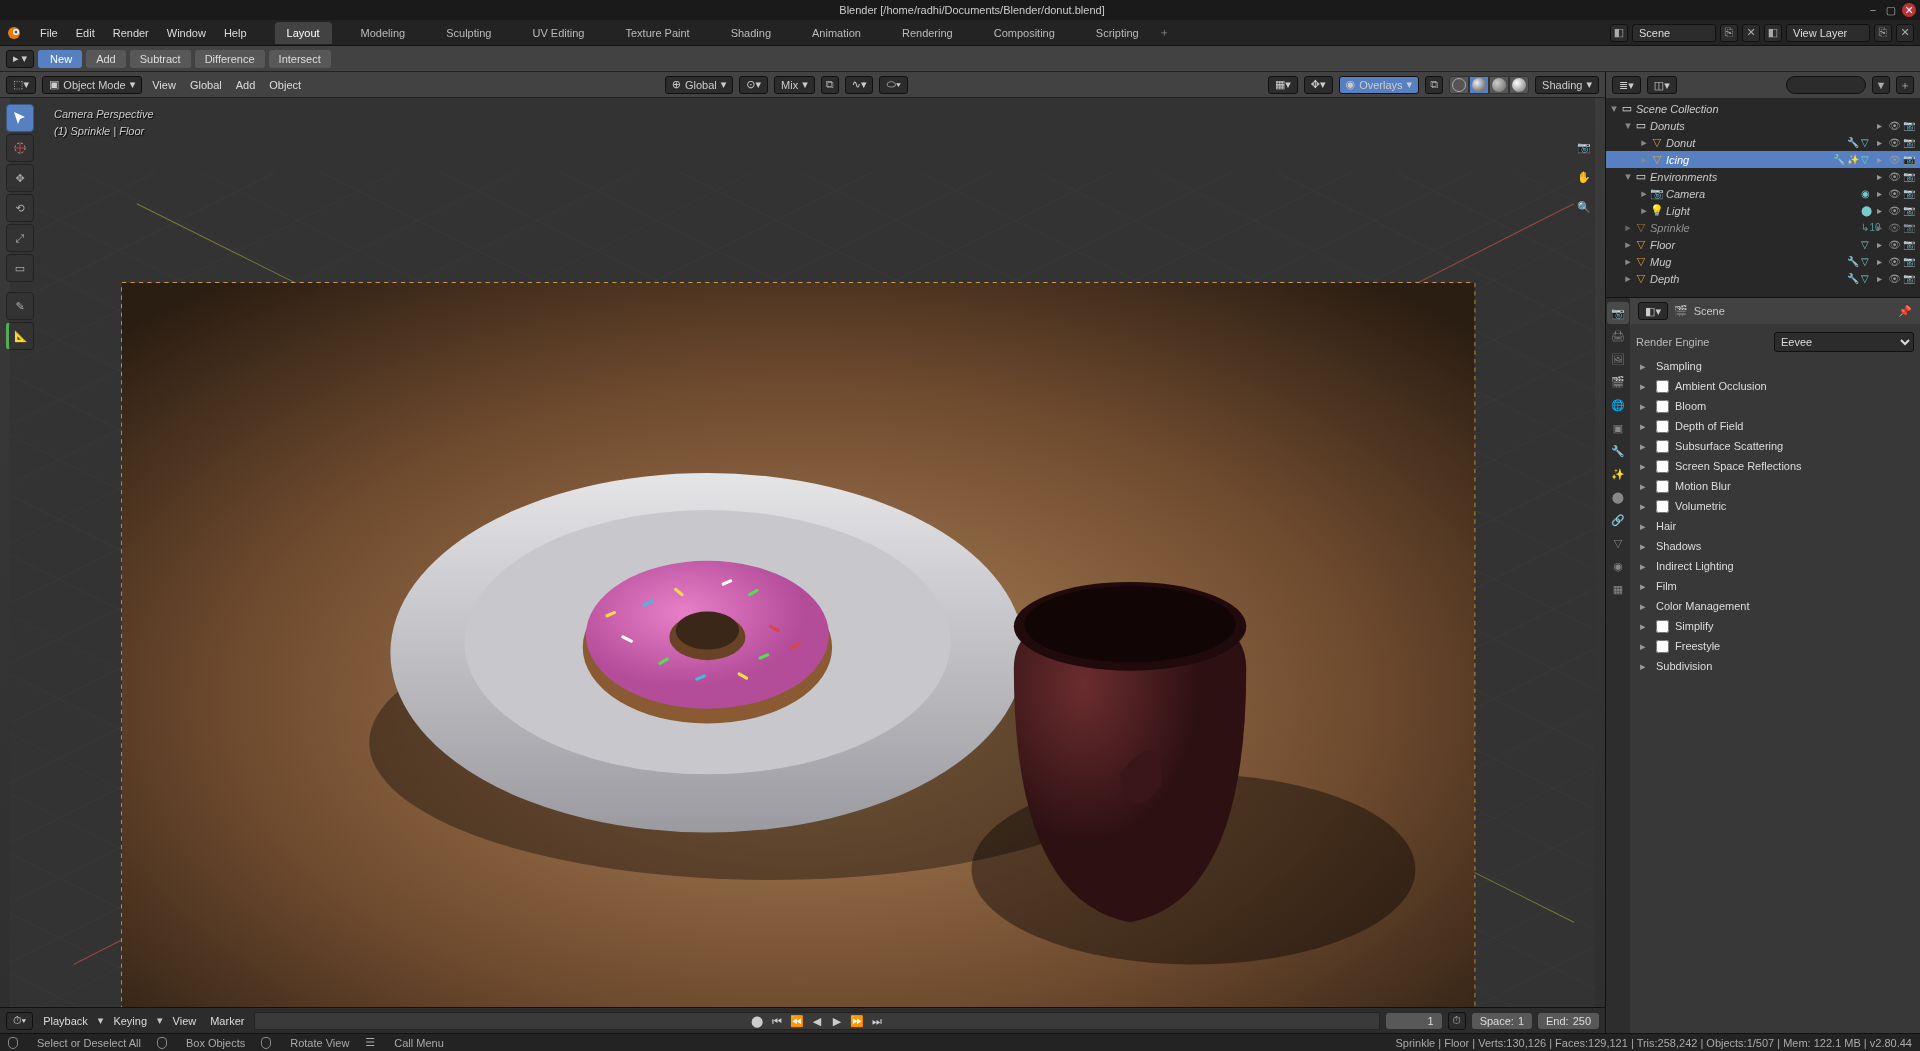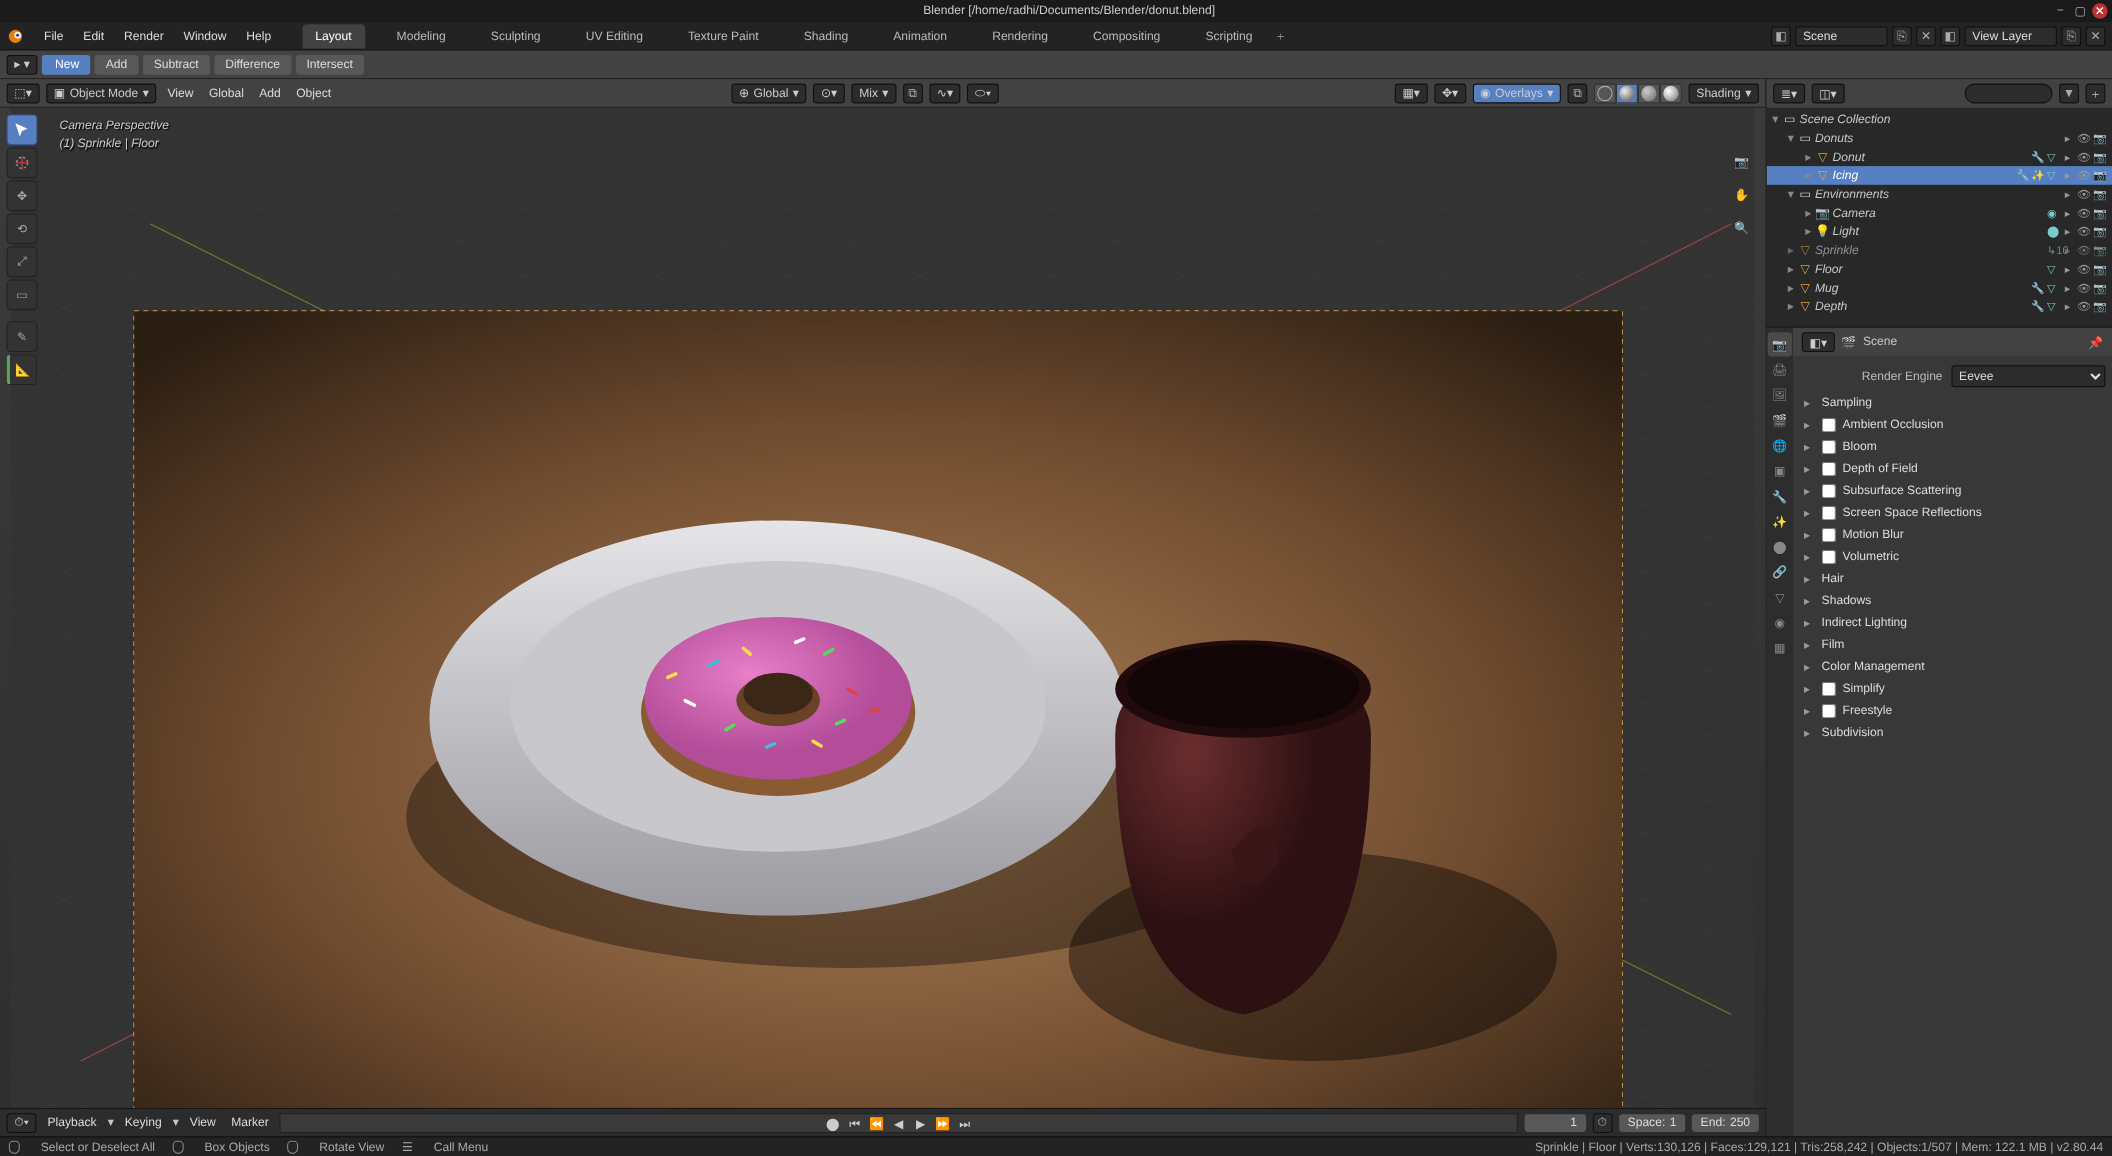--- a/index.html
+++ b/index.html
@@ -90,21 +90,21 @@
 
 
 .props { flex:1; background:#383838; display:flex; }
 .props-tabs { width:24px; background:#2d2d2d; display:flex; flex-direction:column; gap:1px; padding-top:4px; }
 .ptab { width:22px; height:22px; display:flex; align-items:center; justify-content:center; color:#888; border-radius:3px; margin-left:1px; }
 .ptab.active { background:#4a4a4a; color:#ddd; }
 .props-body { flex:1; display:flex; flex-direction:column; }
 .props-hdr { height:26px; background:#424242; display:flex; align-items:center; padding:0 8px; gap:6px; }
 .props-content { flex:1; overflow:auto; padding:4px 6px; }
 .prop-row { display:flex; align-items:center; padding:4px 0; gap:8px; }
-.prop-row .lbl { width:130px; text-align:right; color:#bbb; }
+.prop-row .lbl { width:130px; text-align:left; color:#bbb; }
 .prop-row select { flex:1; background:#2c2c2c; border:1px solid #111; color:#ddd; padding:2px; border-radius:3px; }
 .panel-row { display:flex; align-items:center; height:20px; padding:0 4px; gap:6px; }
 .panel-row .pdisc { width:10px; color:#999; }
 .panel-row input[type=checkbox] { accent-color:#555; }
 .panel-row .plabel { color:#ddd; }
 
 
 .statusbar { position:absolute; bottom:0; left:0; right:0; height:18px; background:#232323; display:flex; align-items:center; padding:0 8px; gap:16px; color:#aaa; border-top:1px solid #111; }
 .status-item { display:flex; align-items:center; gap:19px; }
 .mouse-icon { width:10px; height:12px; border:1px solid #888; border-radius:4px 4px 5px 5px; display:inline-block; position:relative; }

